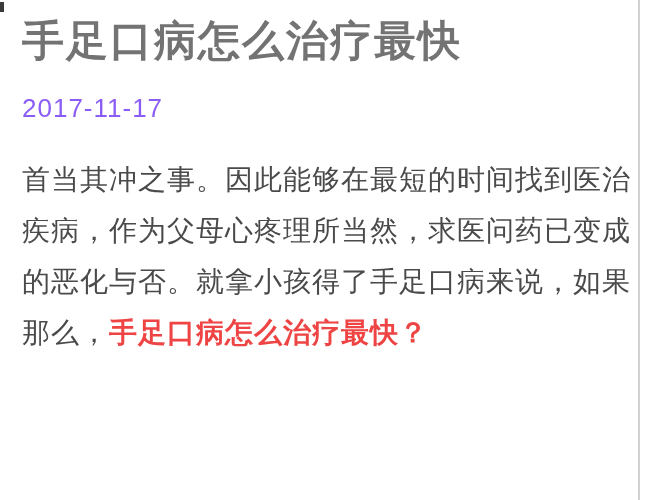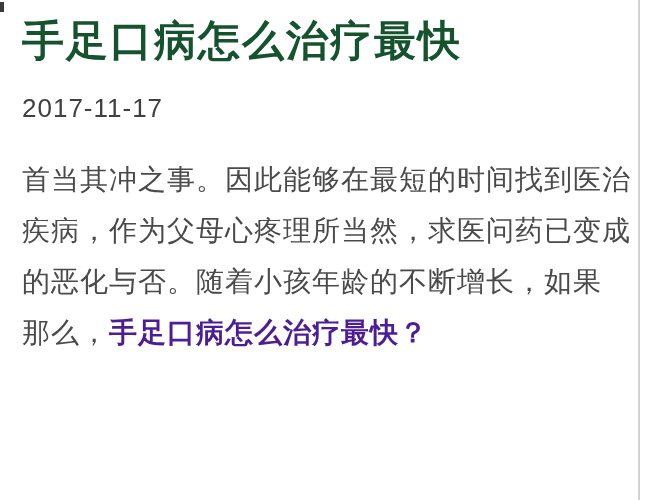--- a/index.html
+++ b/index.html
@@ -33,65 +33,65 @@
     width: 2px;
     background: #d2d2d2;
   }
   h1.title {
     margin: 0;
     padding-top: 16px;
     font-size: 42px;
     line-height: 50px;
     font-weight: 700;
     letter-spacing: 2px;
-    color: #14532d;
+    color: #737373;
   }
   .date {
     margin-top: 27px;
     font-size: 26px;
     line-height: 30px;
     font-weight: 400;
     letter-spacing: 1px;
-    color: #404040;
+    color: #8b5cf6;
   }
   .body {
     margin-top: 31px;
     color: #4a4a4a;
   }
   .body .line {
     font-size: 28px;
     height: 51px;
     line-height: 51px;
     letter-spacing: 1px;
     white-space: nowrap;
     font-weight: 400;
   }
   .body .line.indent {
     padding-left: 56px;
   }
   .body .line strong {
     font-weight: 700;
-    color: #4c1d95;
+    color: #ef4444;
   }
 </style>
 </head>
 <body>
 
 <div class="page">
 
   <div class="corner-artifact"></div>
 
   <h1 class="title">手足口病怎么治疗最快</h1>
 
   <div class="date">2017-11-17</div>
 
   <div class="body">
     <div class="line">首当其冲之事。因此能够在最短的时间找到医治</div>
     <div class="line">疾病，作为父母心疼理所当然，求医问药已变成</div>
-    <div class="line">的恶化与否。随着小孩年龄的不断增长，如果</div>
+    <div class="line">的恶化与否。就拿小孩得了手足口病来说，如果</div>
     <div class="line">
       <span>那么，</span><strong>手足口病怎么治疗最快？</strong>
     </div>
   </div>
 
   <div class="edge-line"></div>
 
 </div>
 
 </body></html>

